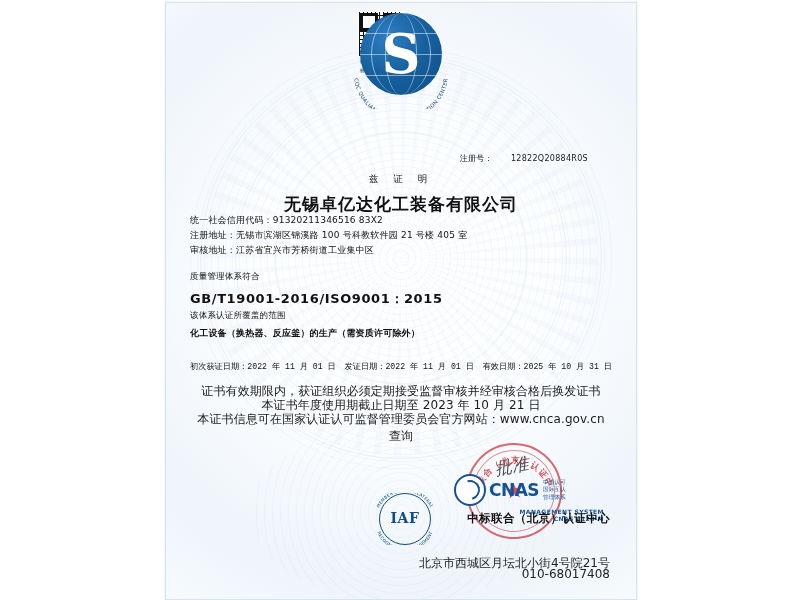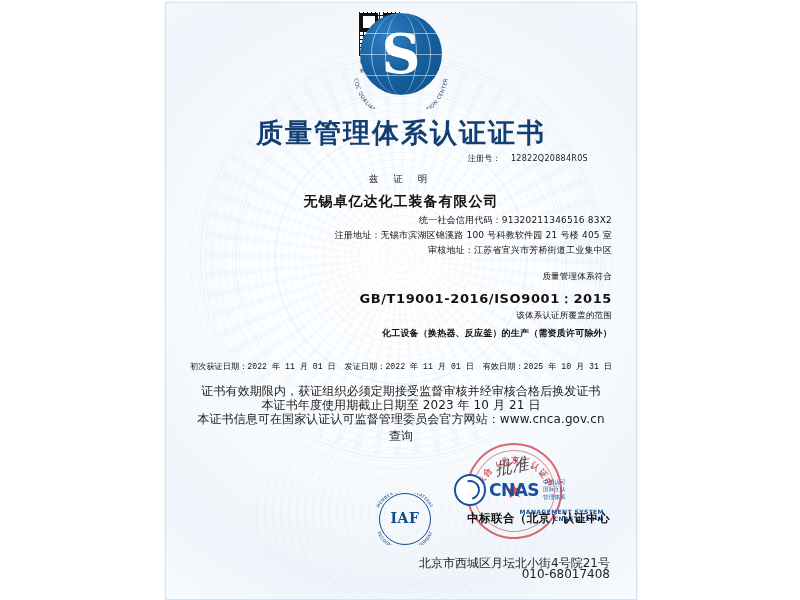--- a/index.html
+++ b/index.html
@@ -208,48 +208,48 @@
     color: #123f73;
   }
   .cert-number {
     position: absolute;
     right: 48px;
     top: 150px;
     font-size: 8px;
     color: #1a1a1a;
     letter-spacing: 0.3px;
   }
-  .cert-number .label { margin-right: 10px; }
+  .cert-number .label { margin-right: 18px; }
 
   .hereby {
     position: absolute;
     left: 0; right: 0;
     top: 170px;
     text-align: center;
     font-size: 9.5px;
     letter-spacing: 6px;
     color: #111;
   }
 
   .company-name {
     position: absolute;
     left: 0; right: 0;
     top: 190px;
     text-align: center;
-    font-size: 14px;
+    font-size: 17px;
     font-weight: bold;
     color: #111;
     letter-spacing: 1px;
   }
 
   .info-line {
     position: absolute;
     left: 24px;
     right: 24px;
-    text-align: right;
+    text-align: left;
     font-size: 9px;
     color: #111;
     letter-spacing: 0.2px;
   }
   .l-credit { top: 211px; }
   .l-regaddr { top: 226px; }
   .l-auditaddr { top: 241px; }
 
   .conform { top: 268px; font-size: 8.5px; }
   .standard { top: 287px; font-size: 13px; font-weight: bold; letter-spacing: 0.6px; }
@@ -473,21 +473,20 @@
         </div>
       </div>
       <svg class="emblem-arc" viewBox="0 0 110 38">
         <path id="arcpath" d="M 8,2 A 47,47 0 0 0 102,2" fill="none"></path>
         <text>
           <textPath href="#arcpath" startOffset="50%" text-anchor="middle">CQC QUALIAN BEIJING CERTIFICATION CENTER</textPath>
         </text>
       </svg>
     </div>
 
-    <div class="main-title">质量管理体系认证证书</div>
 
     <div class="cert-number">
       <span class="label">注册号：</span><span>12822Q20884R0S</span>
     </div>
 
     <div class="hereby">兹 证 明</div>
     <div class="company-name">无锡卓亿达化工装备有限公司</div>
 
     <div class="info-line l-credit">统一社会信用代码：91320211346516 83X2</div>
     <div class="info-line l-regaddr">注册地址：无锡市滨湖区锦溪路 100 号科教软件园 21 号楼 405 室</div>

